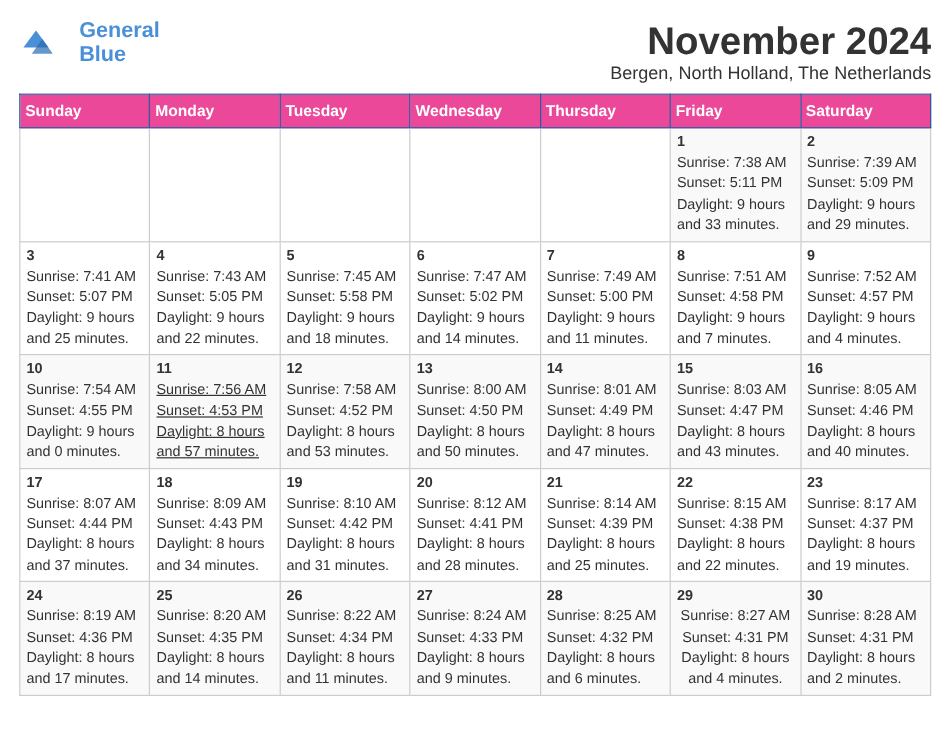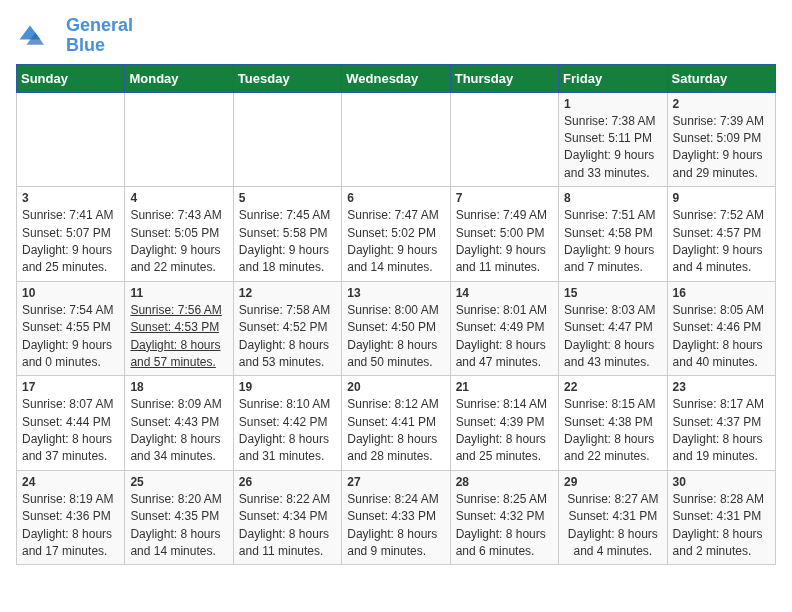--- a/index.html
+++ b/index.html
@@ -45,21 +45,21 @@
     .location-title {
       font-size: 15px;
       color: #333;
     }
     table {
       width: 100%;
       border-collapse: collapse;
       table-layout: fixed;
     }
     thead tr th {
-      background: #15803d;
+      background: #ec4899;
       color: #fff;
       font-size: 13px;
       font-weight: bold;
       padding: 6px 4px;
       text-align: left;
       border: 1px solid #2a5aa0;
     }
     tbody tr td {
       border: 1px solid #ccc;
       vertical-align: top;
@@ -94,20 +94,24 @@
   <div class="logo">
     <svg class="logo-icon" viewBox="0 0 32 32">
       <polygon points="16,4 28,20 4,20" fill="#4a90d9"></polygon>
       <polygon points="22,12 32,26 12,26" fill="#2a6ab0" opacity="0.7"></polygon>
     </svg>
     <div class="logo-text">
       <span>General</span><br>
       <span style="color:#4a90d9">Blue</span>
     </div>
   </div>
+  <div class="title-block">
+    <div class="month-title">November 2024</div>
+    <div class="location-title">Bergen, North Holland, The Netherlands</div>
+  </div>
 </div>
 
 <table>
   <thead>
     <tr>
     <th>Sunday</th>
         <th>Monday</th>
         <th>Tuesday</th>
         <th>Wednesday</th>
         <th>Thursday</th>

